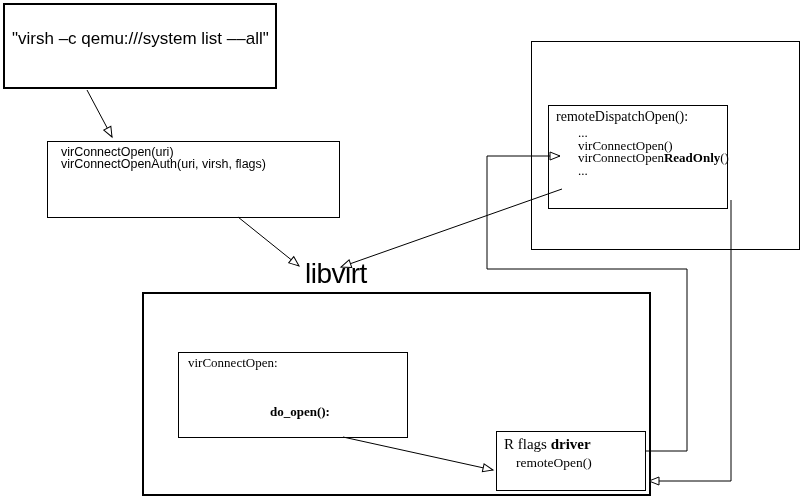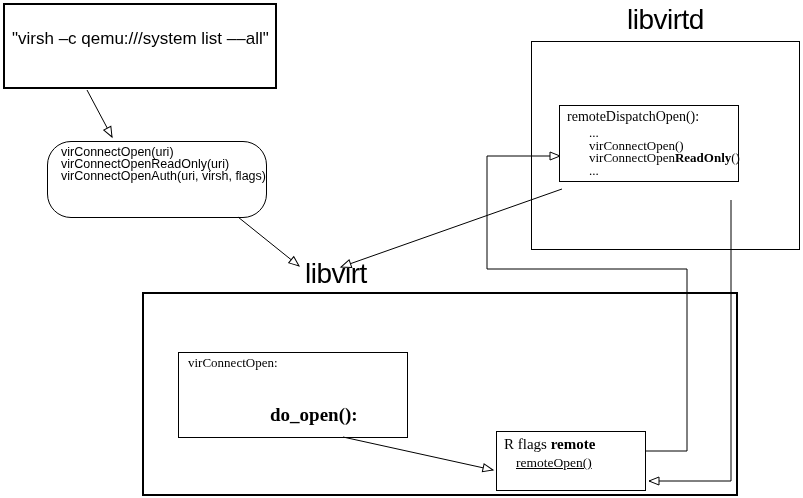--- a/index.html
+++ b/index.html
@@ -17,68 +17,66 @@
   #arrows{position:absolute;left:0;top:0;pointer-events:none;}
   
   .virsh-text{position:absolute;left:7px;top:24px;font-size:17px;white-space:nowrap;}
   
   .api-lines{position:absolute;left:13px;top:4px;}
   
   .dispatch-title{position:absolute;left:7px;top:3px;font-size:14px;white-space:nowrap;}
   .dispatch-lines{position:absolute;left:29px;top:21px;font-size:13px;line-height:12.7px;}
   
   .handler-lines{position:absolute;left:9px;top:3px;font-size:13px;line-height:13.3px;}
-  .handler-call{position:absolute;left:91px;top:51px;font-size:19px;font-weight:bold;white-space:nowrap;}
+  .handler-call{position:absolute;left:91px;top:51px;font-size:13px;font-weight:bold;white-space:nowrap;}
   
   .rd-title{position:absolute;left:7px;top:4px;font-size:15px;white-space:nowrap;}
-  .rd-call{position:absolute;left:19px;top:23px;font-size:13.5px;white-space:nowrap;text-decoration:underline;}
+  .rd-call{position:absolute;left:19px;top:23px;font-size:13.5px;white-space:nowrap;}
 </style>
 </head>
 <body>
 
 <div id="stage">
 
   <div class="box thick" style="left:3px;top:3px;width:274px;height:86px;">
     <div class="virsh-text">"virsh –c qemu:///system list ––all"</div>
   </div>
 
-  <div class="box" style="left:47px;top:141px;width:220px;height:77px;border-radius:24px;">
+  <div class="box" style="left:47px;top:141px;width:293px;height:77px;">
     <div class="api-lines sans-sm">
       <div>virConnectOpen(uri)</div>
-      <div>virConnectOpenReadOnly(uri)</div>
       <div>virConnectOpenAuth(uri, virsh, flags)</div>
     </div>
   </div>
 
-  <div class="label" style="left:531px;top:6px;width:269px;text-align:center;">libvirtd</div>
   <div class="box" style="left:531px;top:41px;width:269px;height:209px;">
 
-    <div class="box serif" style="left:27px;top:63px;width:180px;height:77px;">
+    <div class="box serif" style="left:16px;top:63px;width:180px;height:104px;">
       <div class="dispatch-title">remoteDispatchOpen():</div>
       <div class="dispatch-lines">
         <div class="nowrap"><span>...</span></div>
         <div class="nowrap"><span>virConnectOpen()</span></div>
         <div class="nowrap"><span>virConnectOpen</span><span class="b">ReadOnly</span><span>()</span></div>
         <div class="nowrap"><span>...</span></div>
       </div>
     </div>
   </div>
 
   <div class="label" style="left:305px;top:260px;">libvirt</div>
-  <div class="box thick" style="left:142px;top:292px;width:596px;height:204px;">
+  <div class="box thick" style="left:142px;top:292px;width:509px;height:204px;">
 
     <div class="box serif" style="left:34px;top:58px;width:230px;height:86px;">
       <div class="handler-lines">
         <div class="nowrap"><span>virConnectOpen:</span></div>
       </div>
       <div class="handler-call">do_open():</div>
     </div>
 
     <div class="box serif" style="left:352px;top:137px;width:150px;height:60px;">
-      <div class="rd-title"><span>R flags </span><span class="b">remote</span></div>
+      <div class="rd-title"><span>R flags </span><span class="b">driver</span></div>
       <div class="rd-call">remoteOpen()</div>
     </div>
   </div>
 
   <svg id="arrows" width="803" height="498" viewBox="0 0 803 498">
     <defs>
       <marker id="head" markerUnits="userSpaceOnUse" markerWidth="14" markerHeight="12" refX="11" refY="5" orient="auto">
         <path d="M1,1 L11,5 L1,9 Z" fill="#ffffff" stroke="#000000" stroke-width="1"></path>
       </marker>
     </defs>

